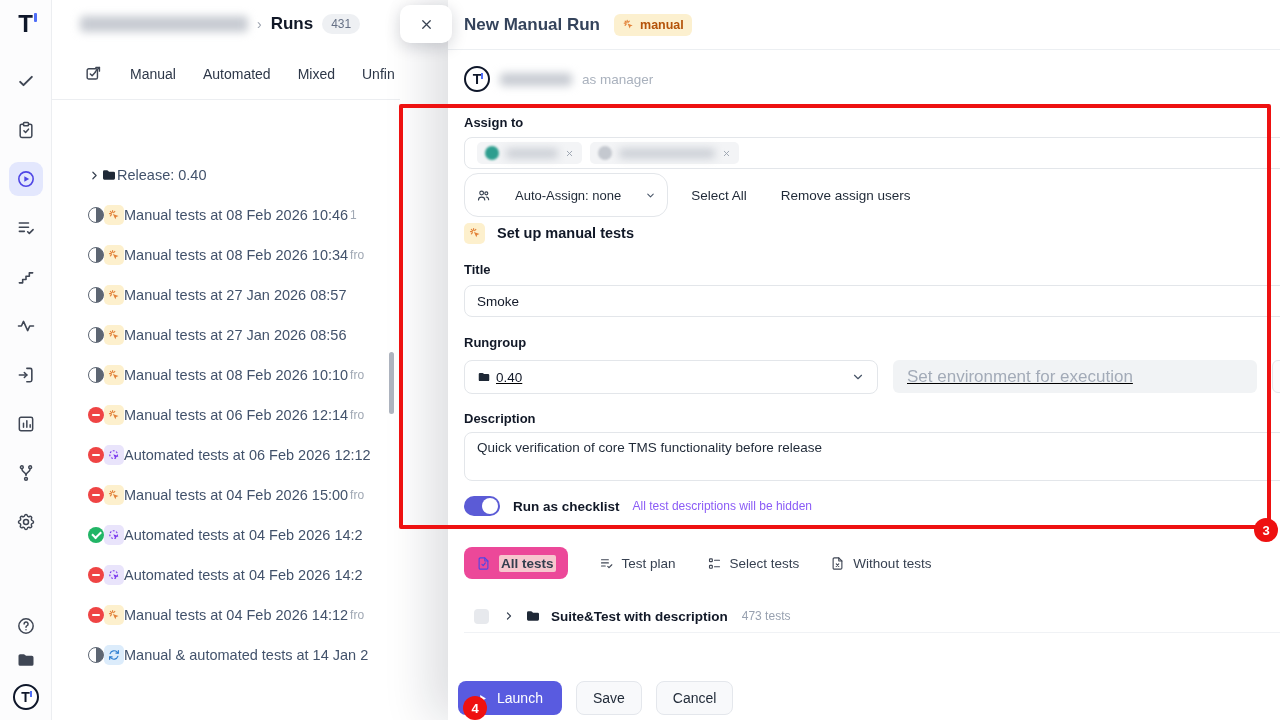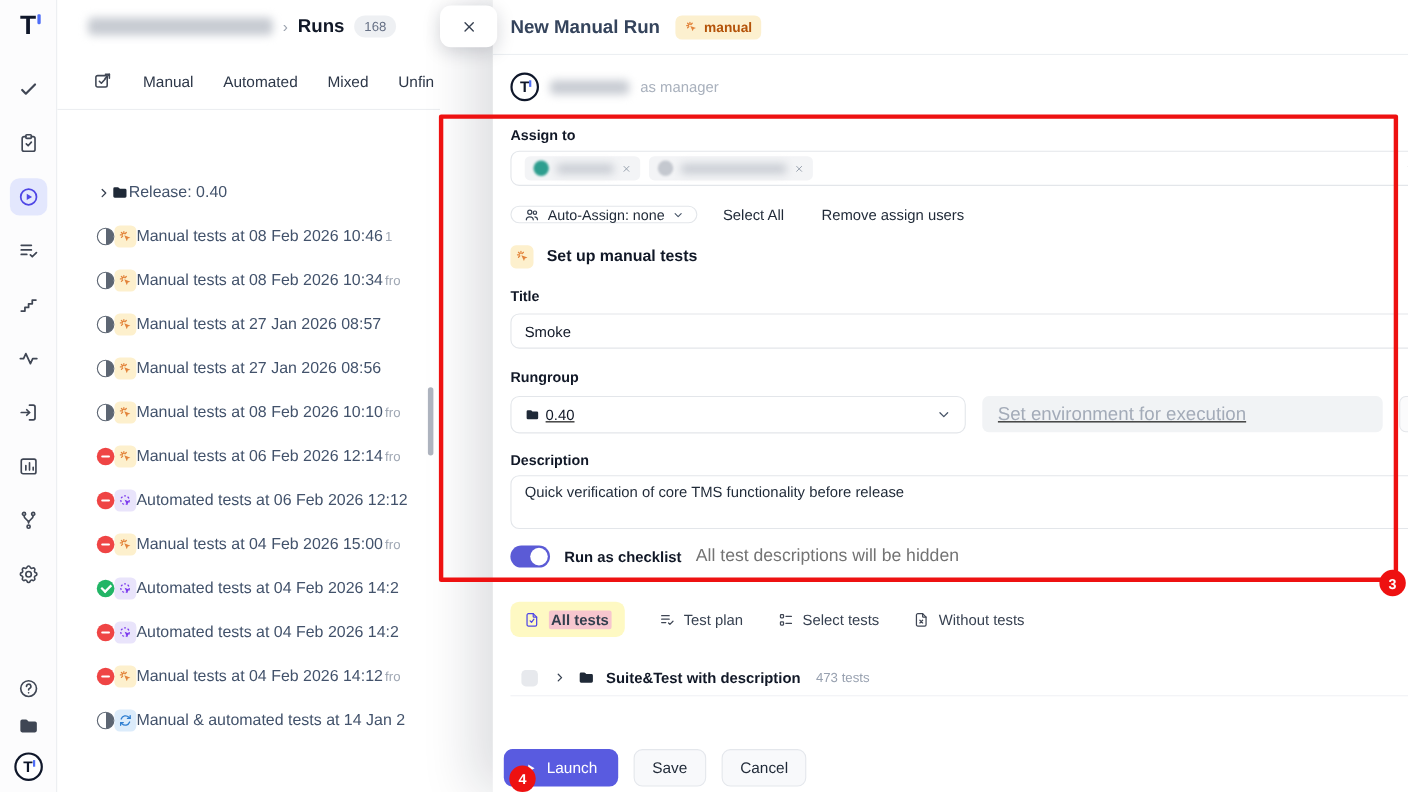--- a/index.html
+++ b/index.html
@@ -70,21 +70,21 @@
   .lbl-assign{top:115px;}
   .select-box{top:137px;height:32px;border:1px solid #e3e6ea;border-radius:8px;display:flex;align-items:center;gap:8px;padding:0 12px;}
   .chip{height:22px;background:#f3f4f6;border-radius:5px;display:flex;align-items:center;gap:7px;padding:0 8px;}
   .chip .dot{width:14px;height:14px;border-radius:50%;filter:blur(1px);}
   .chip .nm{height:9px;border-radius:3px;}
   .chip .x{color:#98a1ae;}
   .chip .x svg{width:9px;height:9px;}
   .select-box .dd{margin-left:auto;color:#475467;}
   .select-box .dd svg{width:14px;height:14px;}
   .assign-actions{top:181px;height:28px;display:flex;align-items:center;}
-  .auto-assign-btn{height:16px;border:1px solid #e3e6ea;border-radius:14px;background:#fff;display:flex;align-items:center;gap:7px;padding:0 11px;font-size:13px;color:#1f2937;cursor:pointer;}
+  .auto-assign-btn{height:44px;border:1px solid #e3e6ea;border-radius:14px;background:#fff;display:flex;align-items:center;gap:24px;padding:0 11px;font-size:13px;color:#1f2937;cursor:pointer;}
   .auto-assign-btn svg.u{width:15px;height:15px;color:#374151;}
   .auto-assign-btn svg.c{width:11px;height:11px;color:#475467;}
   .link-plain{font-size:13.5px;color:#1f2937;font-weight:500;cursor:pointer;}
   .la1{margin-left:23px;}.la2{margin-left:34px;}
   .setup-row{top:222px;height:22px;display:flex;align-items:center;gap:12px;}
   .setup-row .kind{width:21px;height:21px;}
   .setup-heading{font-size:14.5px;font-weight:700;color:#111827;}
   .lbl-title{top:262px;}
   .title-input{top:285px;height:32px;width:100%;border:1px solid #e3e6ea;border-radius:8px;padding:0 12px;font-size:13.5px;color:#111827;outline:none;}
   .lbl-rungroup{top:335px;}
@@ -99,26 +99,26 @@
   .add-btn{margin-left:15px;width:32px;height:33px;border:1px solid #e3e6ea;border-radius:6px;background:#fbfbfc;display:flex;align-items:center;justify-content:center;color:#374151;cursor:pointer;}
   .add-btn svg{width:14px;height:14px;}
   .lbl-desc{top:411px;}
   .desc-wrap{top:432px;height:49px;}
   .desc-textarea{width:100%;height:49px;border:1px solid #e3e6ea;border-radius:8px;padding:7px 12px;font-size:13.5px;color:#1f2937;resize:none;outline:none;}
   .resize-handle{position:absolute;right:3px;bottom:4px;width:9px;height:9px;clip-path:polygon(100% 0,100% 100%,0 100%);background:repeating-linear-gradient(-45deg,#c7ccd4 0 1.5px,transparent 1.5px 4px);}
   .toggle-row{top:495px;height:22px;display:flex;align-items:center;gap:13px;}
   .toggle{width:36px;height:20px;border-radius:10px;background:#5b5bd6;position:relative;cursor:pointer;}
   .toggle::after{content:'';position:absolute;right:2px;top:2px;width:16px;height:16px;border-radius:50%;background:#fff;}
   .toggle-label{font-size:13.5px;font-weight:700;color:#111827;}
-  .toggle-hint{font-size:16px;color:#737373;}
+  .toggle-hint{font-size:12px;color:#8b5cf6;}
 
   .test-tabs{top:547px;height:32px;display:flex;align-items:center;gap:31px;}
   .ttab{display:flex;align-items:center;gap:8px;font-size:13.5px;color:#374151;cursor:pointer;}
   .ttab svg{width:15px;height:15px;color:#3f4654;}
-  .ttab-active{background:#fef9c3;border-radius:8px;height:32px;padding:0 12px;}
+  .ttab-active{background:#ec4899;border-radius:8px;height:32px;padding:0 12px;}
   .ttab-active svg{color:#4f46e5;}
   .hl{background:#f7c6ce;color:#333f4e;font-weight:700;padding:1px 2px;border-radius:2px;}
 
   .tree{top:600px;}
   .tree-row{height:33px;display:flex;align-items:center;gap:10px;border-bottom:1px solid #f0f2f5;cursor:pointer;}
   .checkbox{width:15px;height:15px;border-radius:4px;background:#e7e9ed;flex:none;margin:0 4px 0 10px;}
   .tree-row .chev svg{width:12px;height:12px;}
   .tree-name{font-size:13.5px;font-weight:700;color:#111827;}
   .tree-count{font-size:12px;color:#98a1b0;margin-left:4px;}
 
@@ -219,21 +219,21 @@
         </span>
       <span class="avatar-t">T<i></i></span>
     </div>
   </aside>
 
   <section class="runs-panel">
     <header class="runs-header">
       <span class="blur-bar crumb-blur"></span>
       <span class="crumb-sep">›</span>
       <span class="runs-title">Runs</span>
-      <span class="count-badge">168</span>
+      <span class="count-badge">431</span>
     </header>
     <div class="runs-tabs">
       <span class="ic">
           <svg viewBox="0 0 24 24" fill="none" stroke="currentColor" stroke-width="1.8" stroke-linecap="round" stroke-linejoin="round">
             <rect x="4" y="6" width="13" height="13" rx="2"></rect>
             <path d="M8 12.5l2.3 2.3 4.2-4.6"></path>
             <path d="M15 4.5h4.5V9"></path>
             <path d="M19.5 4.5l-5 5"></path>
           </svg>
         </span>

